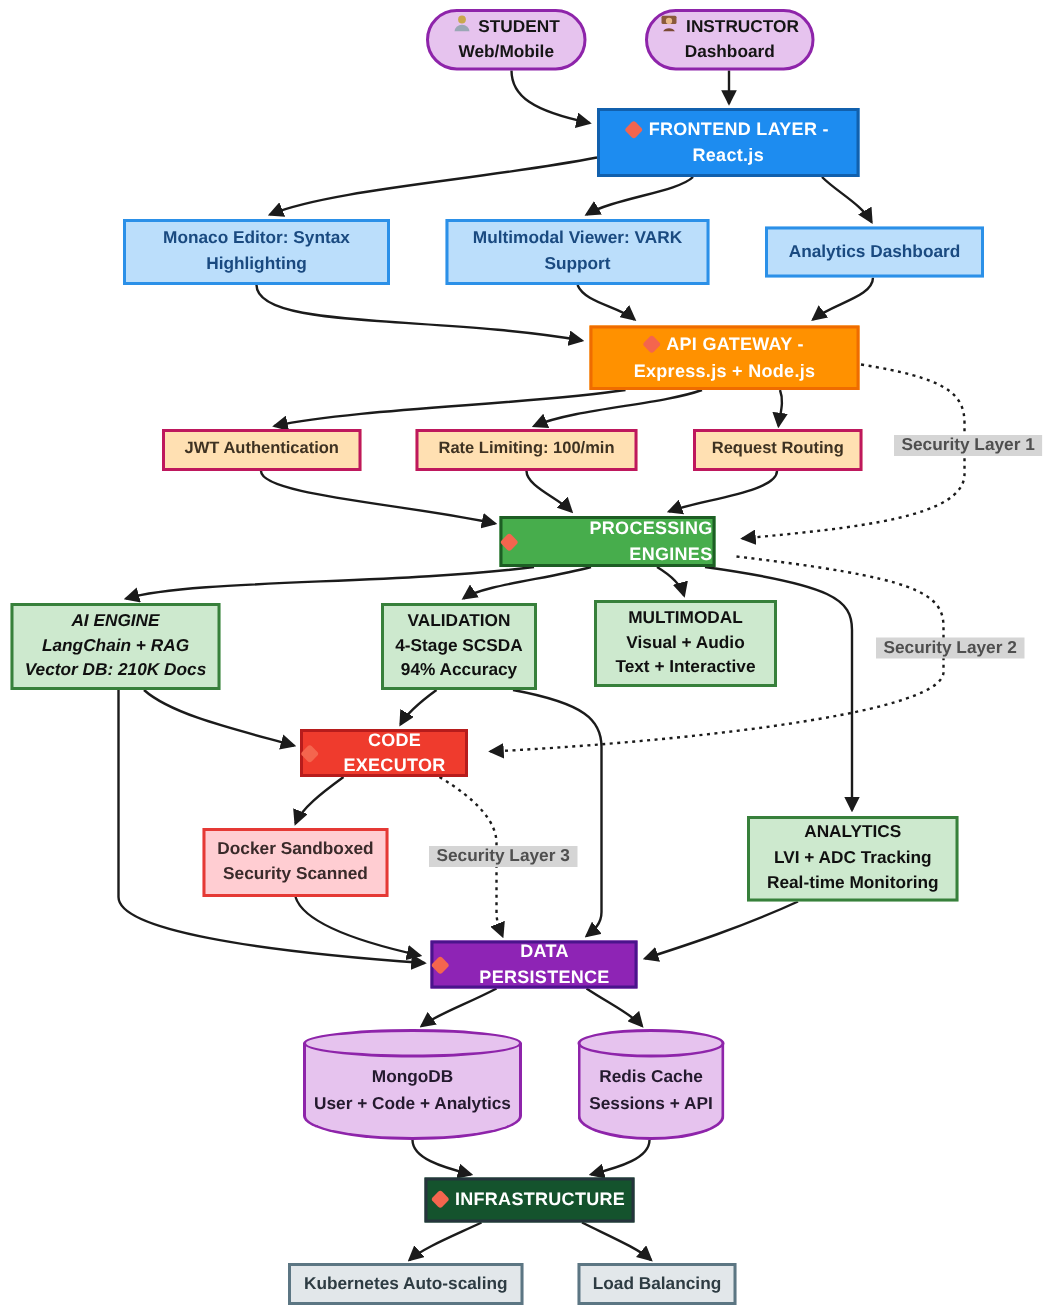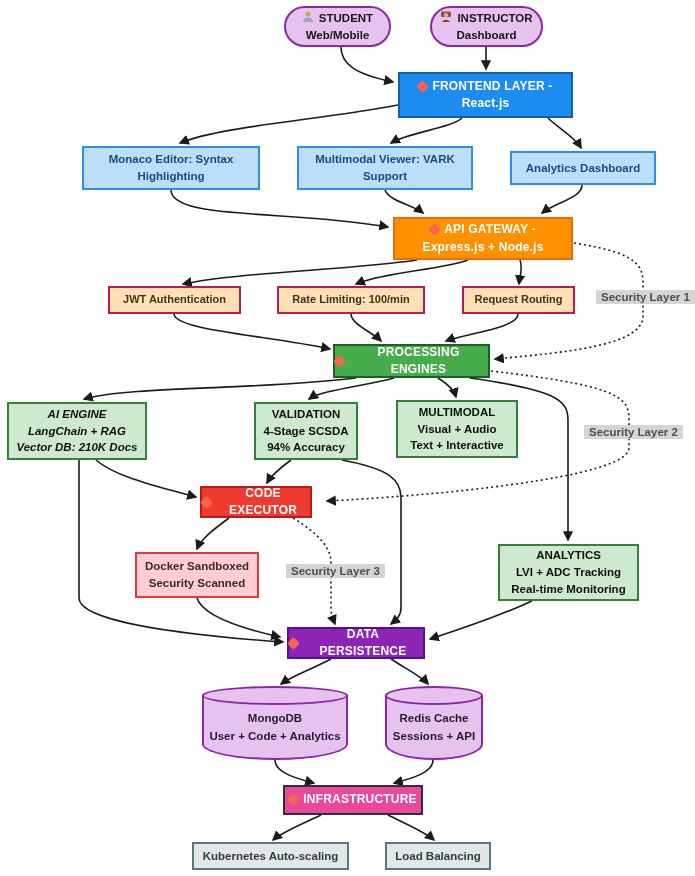--- a/index.html
+++ b/index.html
@@ -12,21 +12,21 @@
   .hline { display:flex; align-items:center; justify-content:center; gap:5px; }
 
   .stadium { background:#e6c3ee; border:2.5px solid #8e24aa; border-radius:21px;
              font-weight:bold; font-size:11.5px; color:#151515; }
   .hdr  { color:#ffffff; font-weight:bold; font-size:12px; letter-spacing:.2px; }
   .blue-hdr   { background:#1d8cf0; border:2.5px solid #1160ad; }
   .orange-hdr { background:#ff9100; border:2.5px solid #ef6c00; }
   .green-hdr  { background:#47ad4c; border:2.5px solid #1d5e24; }
   .red-hdr    { background:#ef3b2d; border:2.5px solid #b71c1c; }
   .purple-hdr { background:#8e24b5; border:2.5px solid #4a148c; }
-  .slate-hdr  { background:#ec4899; border:2.5px solid #25343c; }
+  .slate-hdr  { background:#14532d; border:2.5px solid #25343c; }
 
   .lblue  { background:#bbdefb; border:2px solid #2b90e8; color:#1a4a80; font-weight:600; font-size:11.5px; }
   .lorange{ background:#ffe0b2; border:2px solid #be185d; color:#3e3222; font-weight:600; font-size:11px; }
   .lgreen { background:#cde9ce; border:2px solid #37803b; color:#101010; font-weight:bold; font-size:11.5px; }
   .lpink  { background:#ffcdd2; border:2px solid #e53935; color:#3a2a2a; font-weight:600; font-size:11.5px; }
   .lgray  { background:#e2e7ea; border:2px solid #5c7683; color:#2e3c43; font-weight:600; font-size:11.5px; }
 
   .diamond { display:inline-block; width:9px; height:9px; background:#f4654e;
              border-radius:2px; transform:rotate(45deg); flex:0 0 9px; }
 
@@ -37,21 +37,21 @@
   #n-student    { left:284px; top:6px;  width:107px; height:41px; }
   #n-instructor { left:430px; top:6px;  width:113px; height:41px; }
   #n-frontend   { left:398px; top:72px; width:175px; height:46px; }
   #n-monaco     { left:82px;  top:146px; width:178px; height:44px; }
   #n-viewer     { left:297px; top:146px; width:176px; height:44px; }
   #n-adash      { left:510px; top:151px; width:146px; height:34px; }
   #n-api        { left:393px; top:217px; width:180px; height:43px; }
   #n-jwt        { left:108px; top:286px; width:133px; height:28px; }
   #n-rate       { left:277px; top:286px; width:148px; height:28px; }
   #n-routing    { left:462px; top:286px; width:113px; height:28px; }
-  #n-processing { left:333px; top:344px; width:157px; height:34px; }
+  #n-processing { left:333px; top:344px; width:144px; height:34px;text-align:right; }
   #n-ai         { left:7px;   top:402px; width:140px; height:58px;font-style:italic; }
   #n-validation { left:254px; top:402px; width:104px; height:58px; }
   #n-multimodal { left:396px; top:400px; width:122px; height:58px; }
   #n-code       { left:200px; top:486px; width:112px; height:32px; }
   #n-docker     { left:135px; top:552px; width:124px; height:46px; }
   #n-analytics  { left:498px; top:544px; width:141px; height:57px; }
   #n-dp         { left:287px; top:627px; width:138px; height:32px; }
   #n-infra      { left:283px; top:785px; width:140px; height:30px; }
   #n-k8s        { left:192px; top:842px; width:157px; height:28px; }
   #n-lb         { left:385px; top:842px; width:106px; height:28px; }

